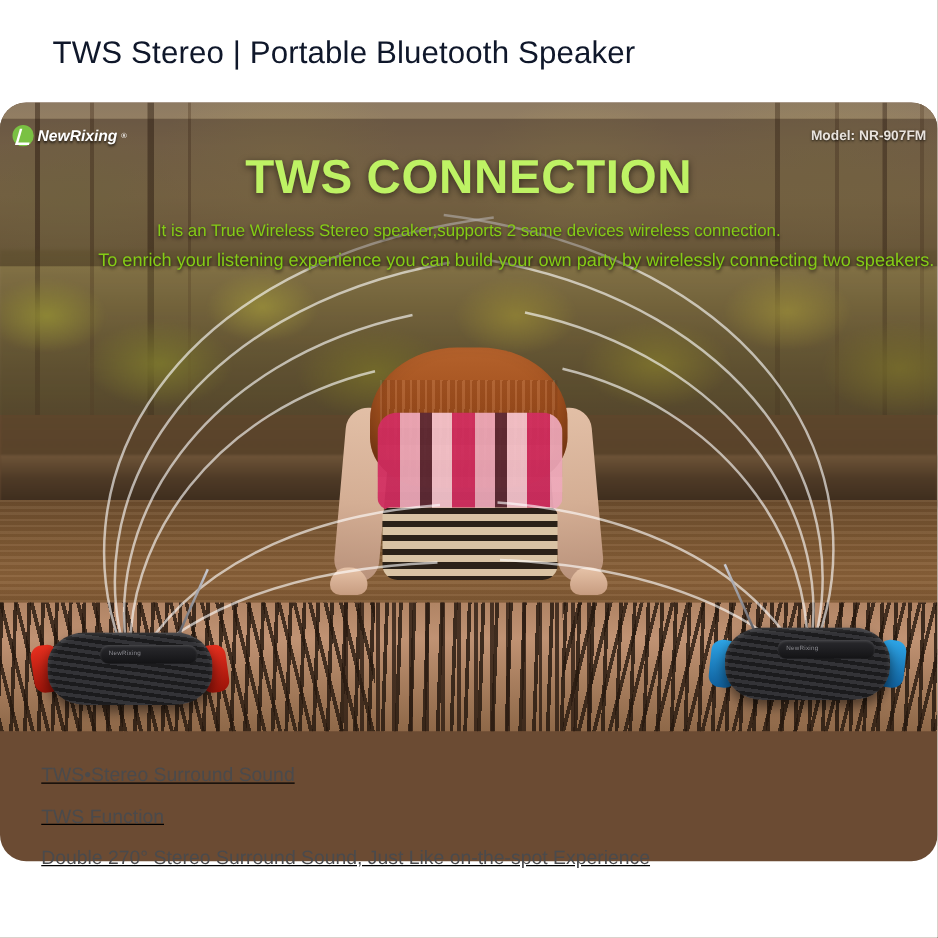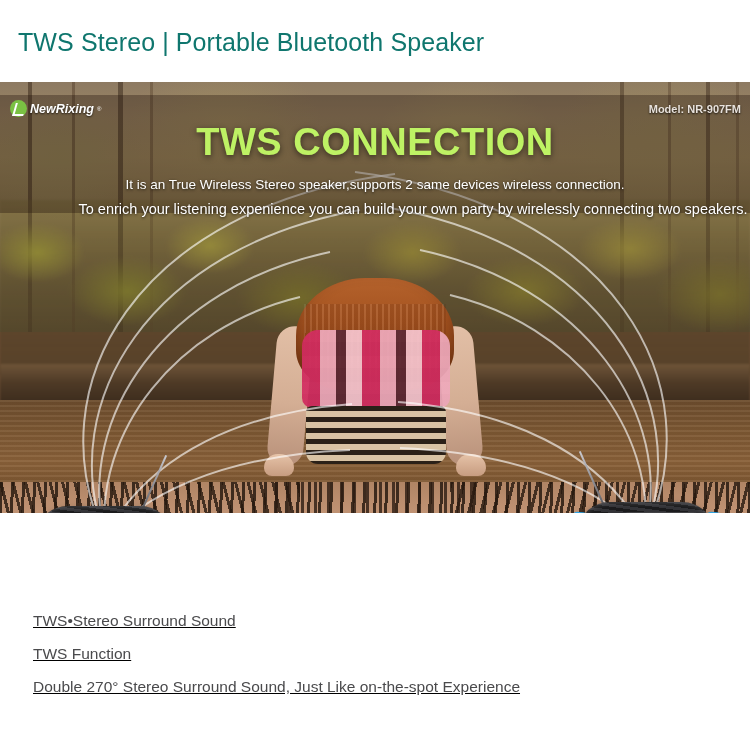--- a/index.html
+++ b/index.html
@@ -11,37 +11,38 @@
     width: 750px;
     height: 750px;
     overflow: hidden;
     font-family: "Liberation Sans", sans-serif;
     position: relative;
   }
 
   
   .page-title {
     position: absolute;
-    left: 18px;
+    left: 42px;
     top: 28px;
     font-size: 25px;
-    color: #0f766e;
+    color: #0f172a;
     letter-spacing: 0.1px;
     white-space: nowrap;
   }
 
   
   .banner {
     position: absolute;
     left: 0;
     top: 82px;
     width: 750px;
-    height: 431px;
+    height: 607px;
     overflow: hidden;
     background: #6b4b33;
+    border-radius: 21px;
   }
 
   
   .sky-trees {
     position: absolute;
     left: 0; top: 0;
     width: 750px; height: 250px;
     background:
       radial-gradient(ellipse 120px 90px at 8% 30%, rgba(150,140,90,.55), transparent 70%),
       radial-gradient(ellipse 140px 100px at 30% 18%, rgba(168,150,96,.45), transparent 70%),
@@ -296,21 +297,21 @@
   .headline {
     position: absolute; left: 0; top: 26px;
     width: 750px; text-align: center;
     font-size: 38px; font-weight: bold; color: #bef264;
     letter-spacing: .5px;
     text-shadow: 0 2px 6px rgba(0,0,0,.55);
     white-space: nowrap;
   }
   .subline-1, .subline-2 {
     position: absolute; left: 0; width: 750px; text-align: center;
-    color: #ffffff; white-space: nowrap;
+    color: #84cc16; white-space: nowrap;
     text-shadow: 0 1px 3px rgba(0,0,0,.75);
   }
   .subline-1 { top: 82px; font-size: 13.5px; }
   .subline-2 { top: 106px; font-size: 14.5px; padding-left: 38px; }
 
   
   .features {
     position: absolute;
     left: 33px;
     top: 612px;

